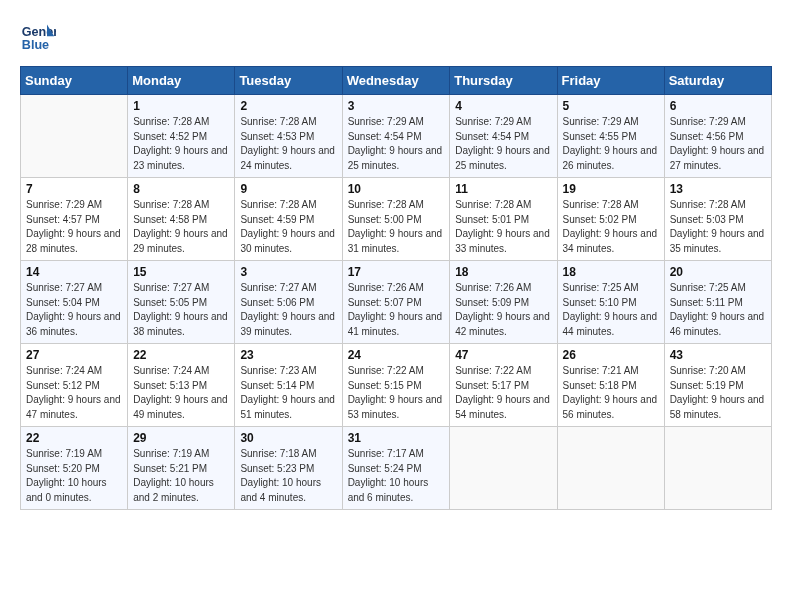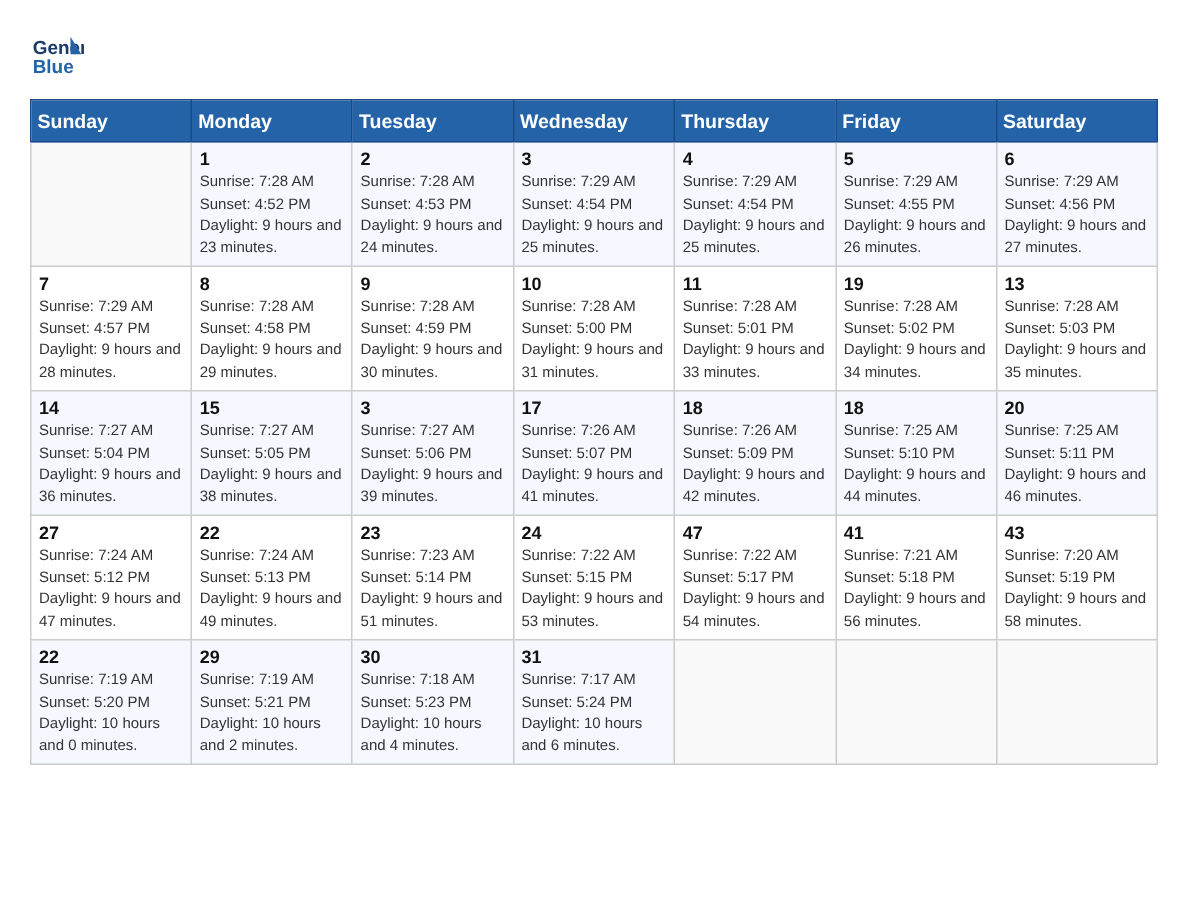--- a/index.html
+++ b/index.html
@@ -213,21 +213,21 @@
       </td>
         <td>
         <span class="day-num">24</span>
         <span class="day-info">Sunrise: 7:22 AM<br>Sunset: 5:15 PM<br>Daylight: 9 hours and 53 minutes.</span>
       </td>
         <td>
         <span class="day-num">47</span>
         <span class="day-info">Sunrise: 7:22 AM<br>Sunset: 5:17 PM<br>Daylight: 9 hours and 54 minutes.</span>
       </td>
         <td>
-        <span class="day-num">41</span>
+        <span class="day-num">26</span>
         <span class="day-info">Sunrise: 7:21 AM<br>Sunset: 5:18 PM<br>Daylight: 9 hours and 56 minutes.</span>
       </td>
         <td>
         <span class="day-num">43</span>
         <span class="day-info">Sunrise: 7:20 AM<br>Sunset: 5:19 PM<br>Daylight: 9 hours and 58 minutes.</span>
       </td>
       </tr>
       <tr>
         <td>
         <span class="day-num">22</span>

